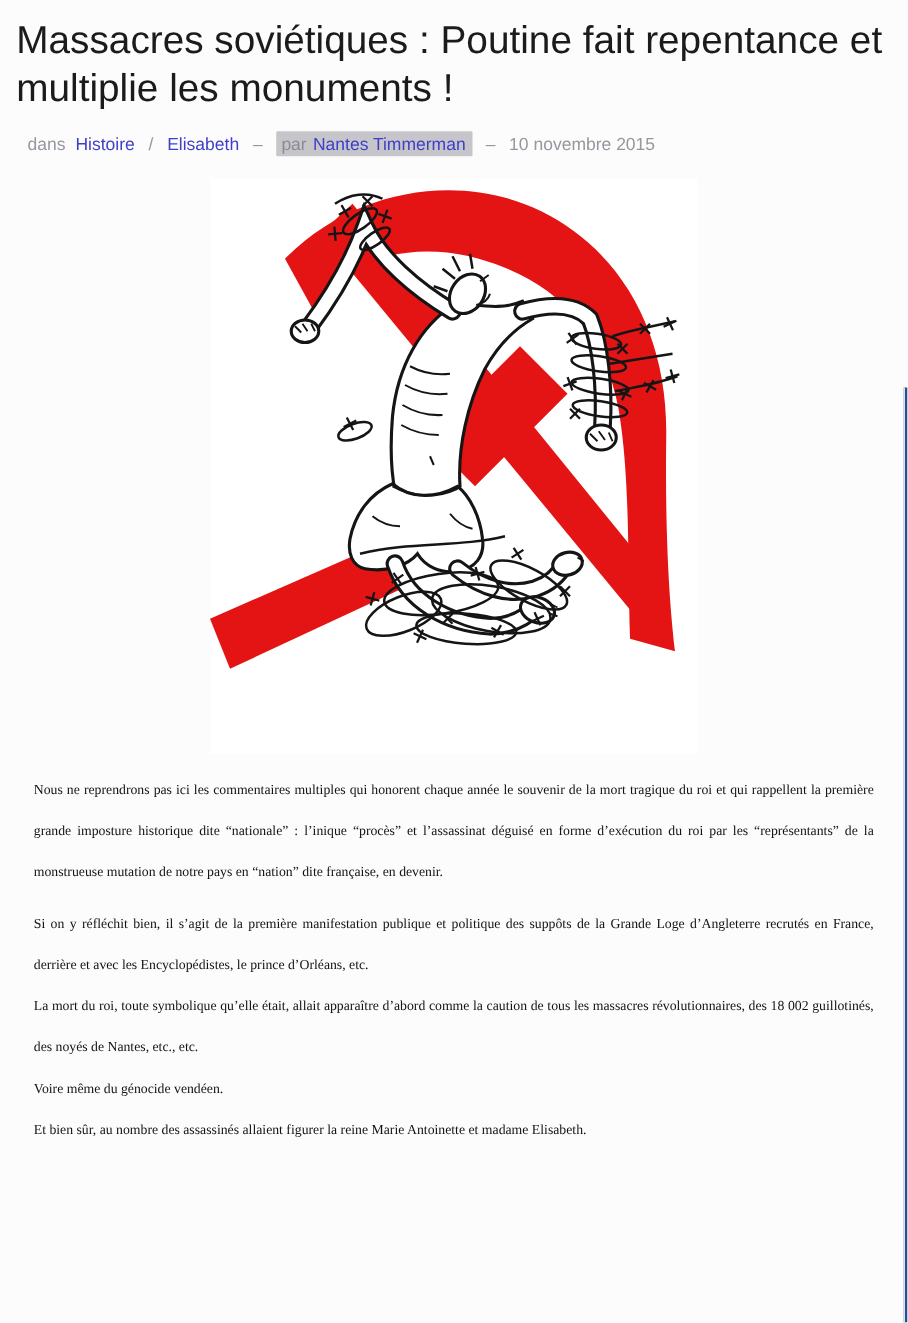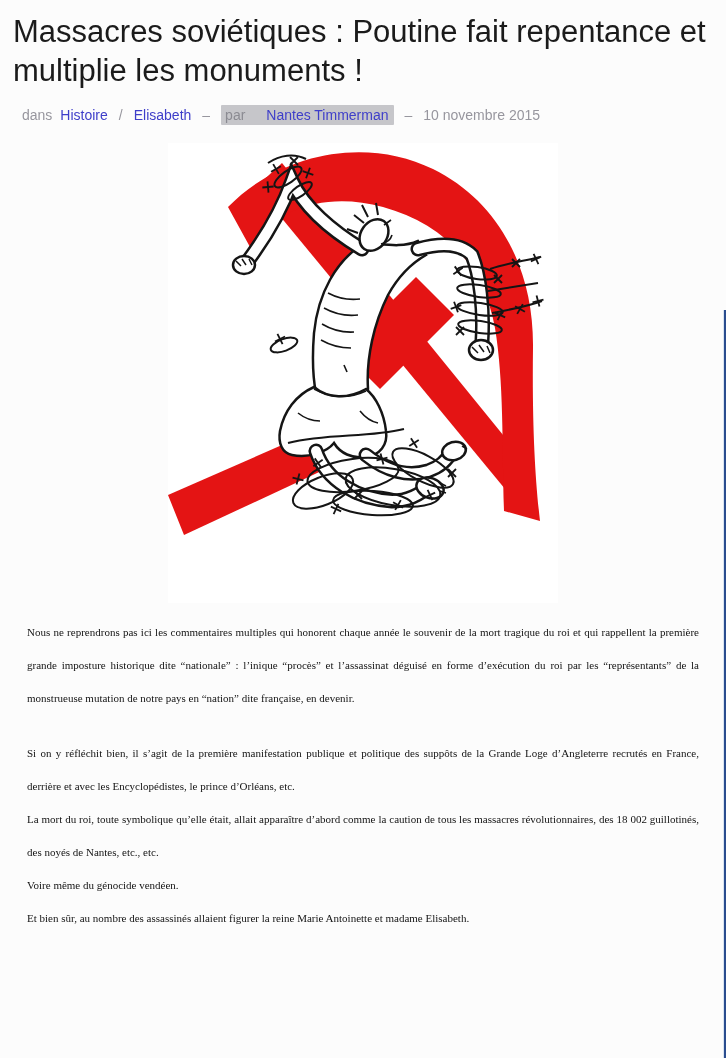--- a/index.html
+++ b/index.html
@@ -18,38 +18,38 @@
   
   .meta{
     margin:15px 0 0 22px;
     display:flex;align-items:baseline;gap:8px;
     font-size:14px;color:#97969e;white-space:nowrap;
   }
   .meta .sep{margin:0 3px;color:#97969e;}
   .meta a.link{color:#3e3ec9;text-decoration:none;cursor:pointer;}
   .byline-highlight{
     background:#c6c6ca;padding:2px 5px 2px 4px;border-radius:1px;
-    display:inline-flex;gap:21px;align-items:baseline;
+    display:inline-flex;gap:5px;align-items:baseline;
   }
   .byline-highlight .muted{color:#8b8b92;}
   
   figure.hero{
     margin:18px auto 0;width:390px;height:460px;background:#ffffff;
     display:block;
   }
   figure.hero svg{display:block;}
   
   .body-text{
     margin:13px 27px 0;
     font-family:"Liberation Serif",serif;
     font-size:11px;line-height:33px;
     color:#131313;text-align:justify;
   }
   .body-text p{margin:0;}
-  .body-text p.gap-top{margin-top:22px;}
+  .body-text p.gap-top{margin-top:8px;}
   
   .right-line{
     position:absolute;right:0;top:310px;bottom:0;width:2px;
     background:#2b4d8f;border-left:1px solid #d8e4f2;
   }
 </style>
 </head>
 <body>
 
 <div class="page">

